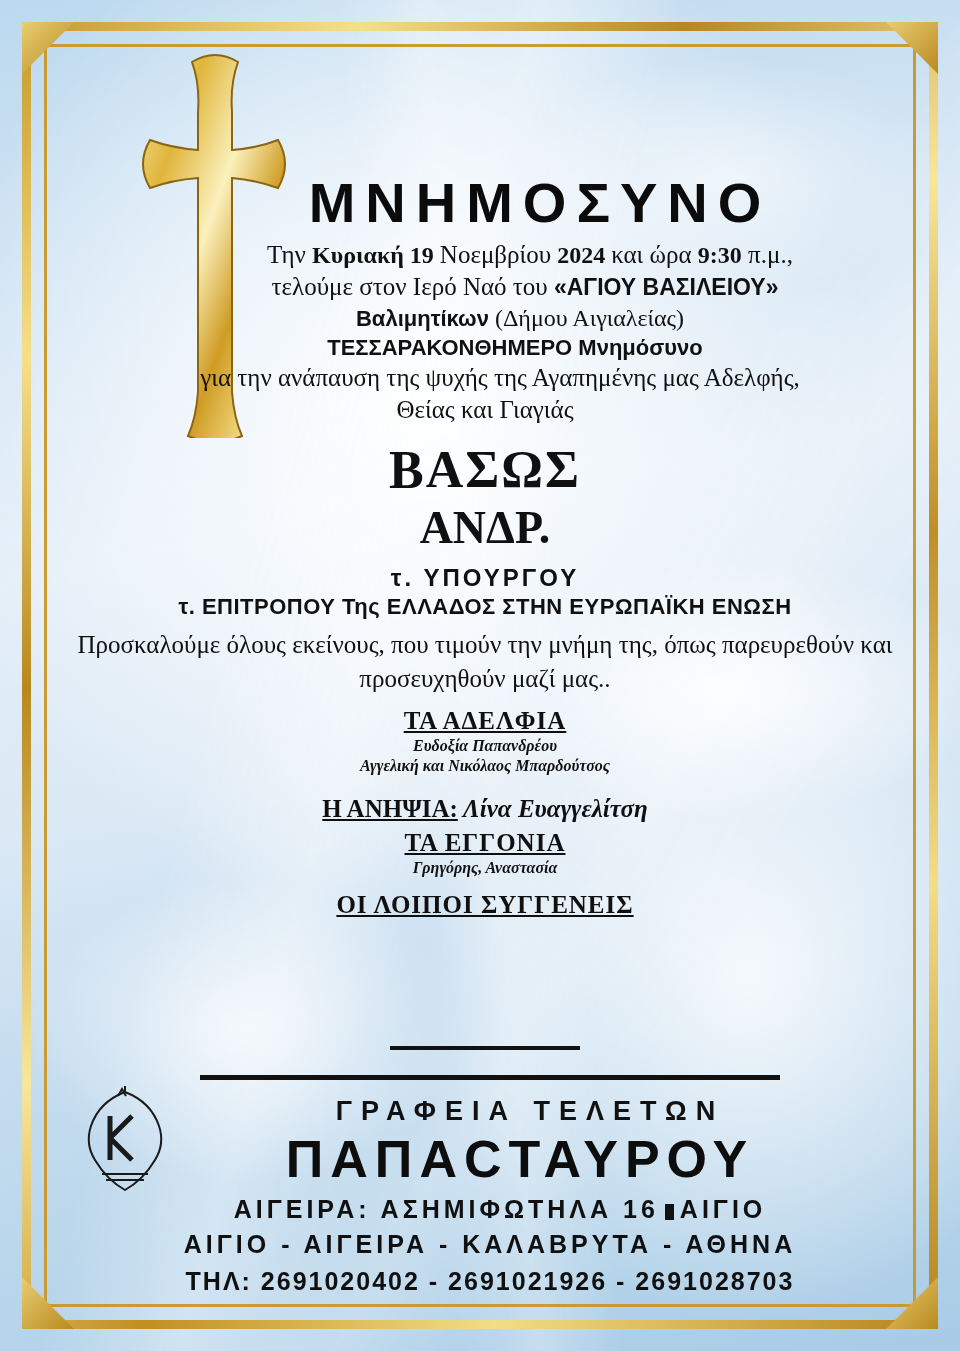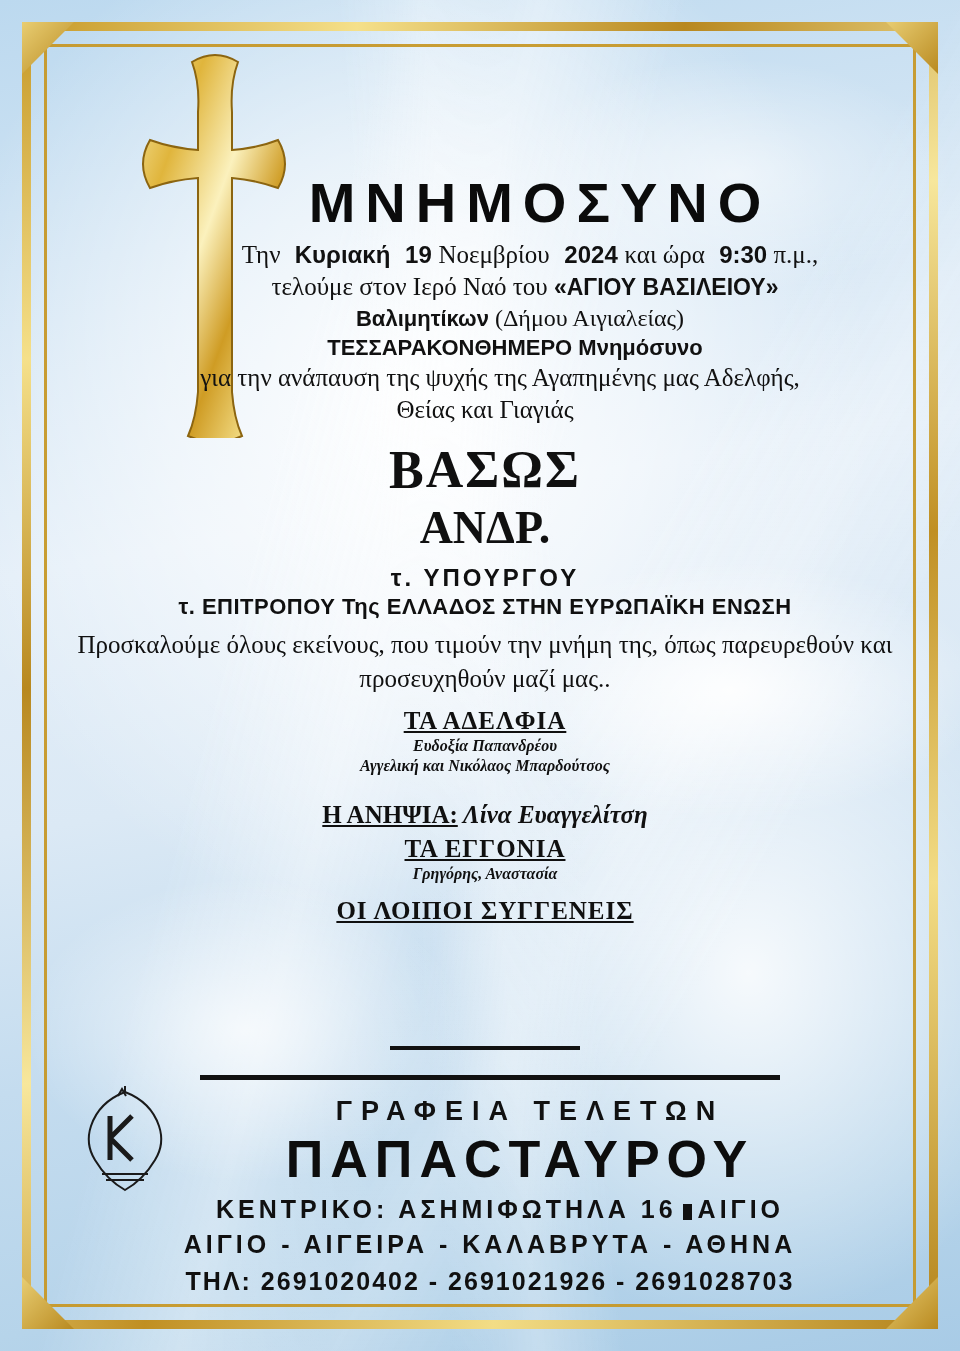--- a/index.html
+++ b/index.html
@@ -103,21 +103,21 @@
     letter-spacing: 10px;
     margin: 0 0 4px 110px;
     color: #0b0b0b;
   }
   .line {
     margin: 0;
     line-height: 1.28;
     color: #111;
   }
   .l1 { font-size: 25px; margin-left: 90px; }
-  .l1 b { font-family: Liberation Sans, sans-serif; font-size: 24px; margin-left: 8px; }
+  .l1 b { font-family: Liberation Serif, serif; font-size: 24px; }
   .l2 { font-size: 25px; margin-left: 80px; }
   .l2 b { font-family: "Liberation Sans", sans-serif; font-size: 23px; }
   .l3 { font-size: 24px; margin-left: 70px; }
   .l3 b { font-family: "Liberation Sans", sans-serif; font-size: 22px; }
   .l4 {
     font-family: "Liberation Sans", sans-serif;
     font-weight: 700;
     font-size: 22px;
     margin-left: 60px;
   }
@@ -183,21 +183,21 @@
     font-family: "Liberation Serif", serif;
     font-style: italic;
     font-weight: 700;
     font-size: 16px;
     margin: 0 0 2px 0;
   }
   .rel-inline {
     font-family: "Liberation Serif", serif;
     font-weight: 700;
     font-size: 25px;
-    margin: 26px 0 2px 0;
+    margin: 20px 0 2px 0;
   }
   .rel-inline u { text-decoration: underline; }
   .rel-inline i { font-style: italic; }
   .rel-last {
     font-family: "Liberation Serif", serif;
     font-weight: 700;
     font-size: 25px;
     letter-spacing: 1px;
     text-decoration: underline;
     margin: 14px 0 0 0;
@@ -367,20 +367,20 @@
       <path d="M40 34 l0 44 M40 56 l22 -22 M40 56 l22 22" stroke-width="5"></path>
       <path d="M32 92 h46 M36 98 h38"></path>
       <path d="M48 14 l4 -7 l4 7 M55 4 v6"></path>
     </g>
   </svg>
 
   <div class="footer">
     <div class="f-office">ΓΡΑΦΕΙΑ  ΤΕΛΕΤΩΝ</div>
     <div class="f-brand">ΠΑΠΑCΤΑΥΡΟΥ</div>
     <div class="f-addr1">
-      <span>ΚΕΝΤΡΙΚΟ:</span><span> ΑΣΗΜΙΦΩΤΗΛΑ 16</span><span class="sep-sq"></span><span>ΑΙΓΙΟ</span>
+      <span>ΑΙΓΕΙΡΑ:</span><span> ΑΣΗΜΙΦΩΤΗΛΑ 16</span><span class="sep-sq"></span><span>ΑΙΓΙΟ</span>
     </div>
     <div class="f-addr2">ΑΙΓΙΟ - ΑΙΓΕΙΡΑ - ΚΑΛΑΒΡΥΤΑ - ΑΘΗΝΑ</div>
     <div class="f-tel">
       <span>ΤΗΛ:</span><span> 2691020402 - 2691021926 - 2691028703</span>
     </div>
   </div>
 </div>
 
 </body></html>

